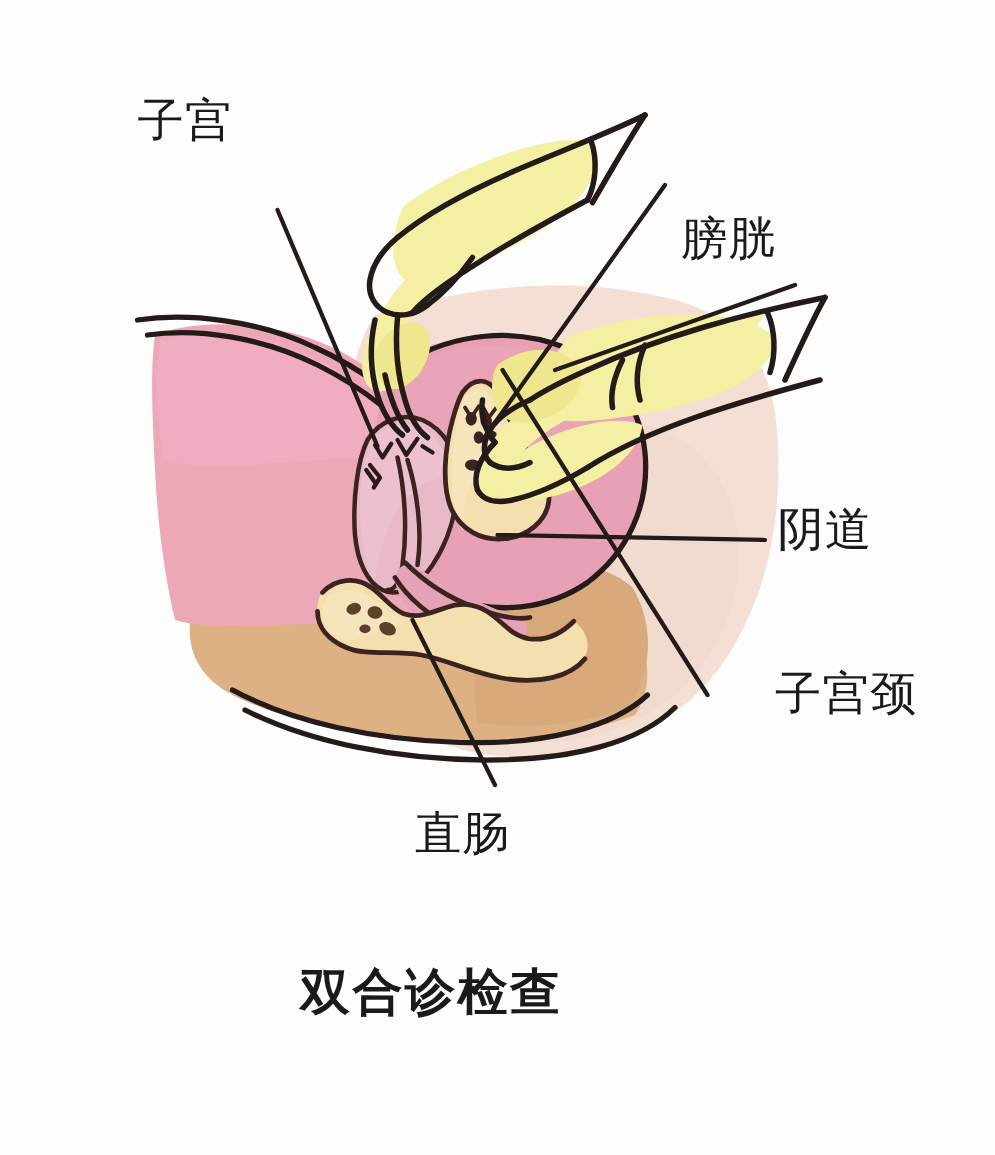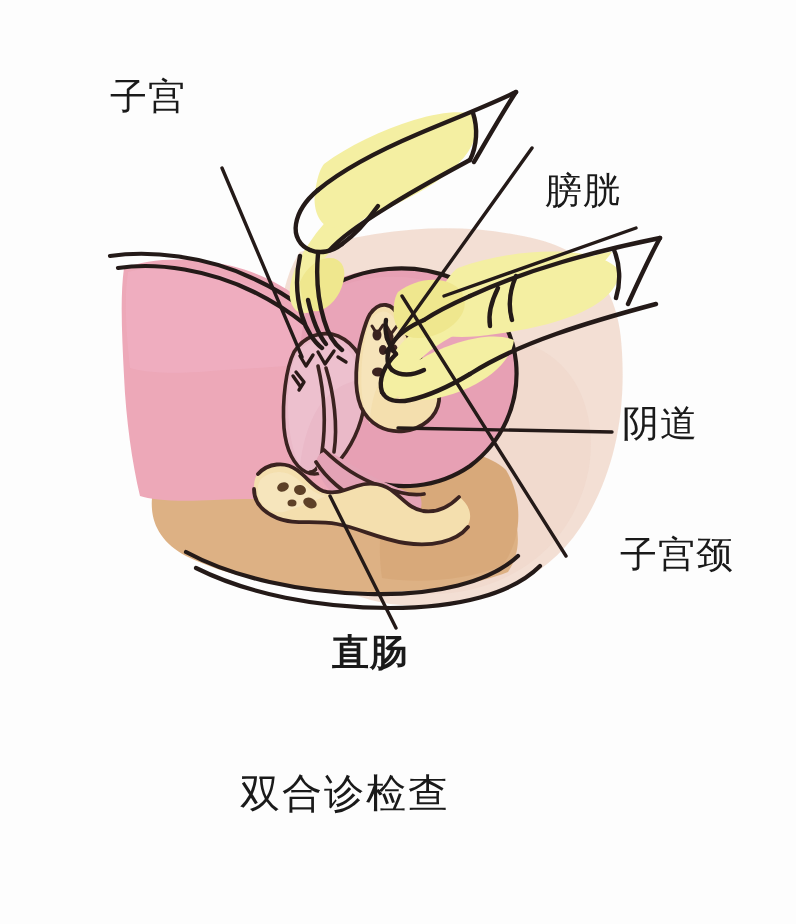--- a/index.html
+++ b/index.html
@@ -35,28 +35,28 @@
     white-space: nowrap;
     font-weight: 500;
     font-family: "DejaVu Sans", "Liberation Sans", sans-serif;
   }
   .caption {
     position: absolute;
     color: #1a1a1a;
     font-size: 40px;
     letter-spacing: 2px;
     white-space: nowrap;
-    font-weight: 400;
+    font-weight: 700;
     font-family: "DejaVu Sans", "Liberation Sans", sans-serif;
   }
   #label-uterus   { left: 110px; top: 78px; }
   #label-bladder  { left: 545px; top: 152px; margin-top: 20px; }
   #label-vagina   { left: 622px; top: 405px; }
   #label-cervix   { left: 576px; top: 536px; margin-left: 44px; }
-  #label-rectum   { left: 332px; top: 634px; font-weight: bold; }
+  #label-rectum   { left: 332px; top: 648px; }
   #caption-main   { left: 240px; top: 766px; }
 </style>
 </head>
 <body>
 
 <div id="page">
 
   <svg id="figure-svg" viewBox="0 0 796 924">
 
     <g>

